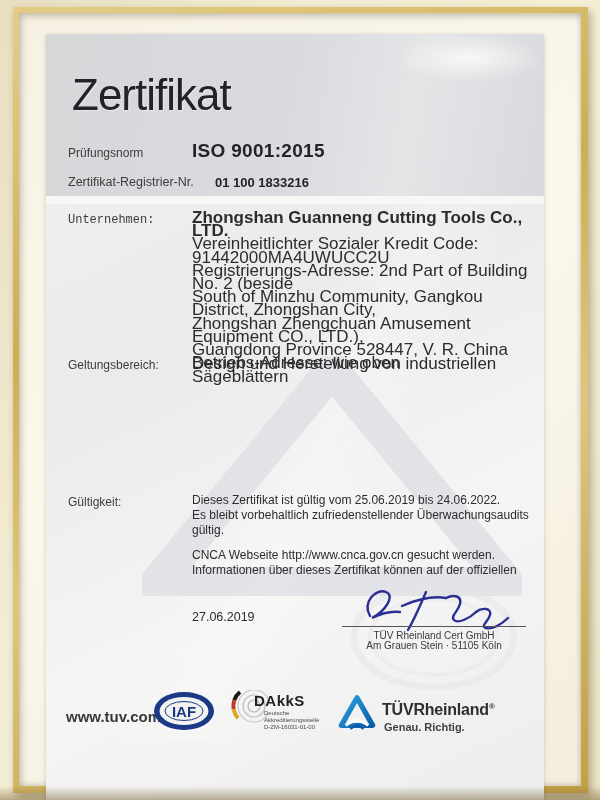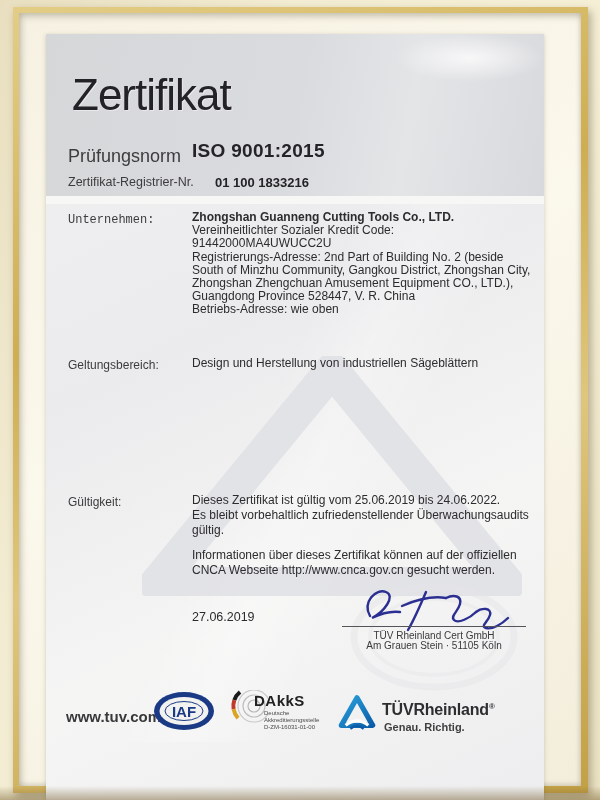--- a/index.html
+++ b/index.html
@@ -44,27 +44,27 @@
   .gap-strip{ left:0; top:162px; width:498px; height:8px; background:#f7f7f5; }
   .body-glare{ left:0; top:170px; width:498px; height:538px;
     background:linear-gradient(115deg, rgba(255,255,255,0) 42%, rgba(255,255,255,.28) 52%, rgba(255,255,255,0) 64%); }
   .body-shade{ left:0; top:560px; width:240px; height:148px;
     background:radial-gradient(closest-side at 0% 100%, rgba(120,120,130,.14), rgba(120,120,130,0)); }
 
   .title{ left:26px; top:36px; font-size:44px; letter-spacing:-1px; color:#232327;
     text-shadow:1px 1px 0 rgba(255,255,255,.45); }
 
   .lbl{ color:#3c3c3e; }
-  .meta-lbl1{ left:22px; top:112px; font-size:18px; }
+  .meta-lbl1{ left:22px; top:112px; font-size:12px; }
   .meta-val1{ left:146px; top:106px; font-size:19px; font-weight:bold; letter-spacing:.3px; color:#242426; }
   .meta-lbl2{ left:22px; top:141px; font-size:12.5px; }
   .meta-val2{ left:146px; top:141px; font-size:13px; font-weight:bold; color:#242426;margin-left:23px; }
 
   .field-label{ font-size:12px; }
-  .val{ font-size:12px; line-height:13.2px; color:#2c2c2e; width:340px; }
+  .val{ font-size:17px; line-height:13.2px; color:#2c2c2e; width:340px; }
   .bold{ font-weight:bold; }
 
   .company-lbl{ left:22px; top:179px;font-family:Liberation Mono, monospace; }
   .company-val{ left:146px; top:177px; }
   .scope-lbl{ left:22px; top:324px; }
   .scope-val{ left:146px; top:323px; }
   .audit-val{ left:146px; top:394px; line-height:15px; font-size:12px; }
   .valid-lbl{ left:22px; top:461px; }
   .valid-val{ left:146px; top:459px; line-height:15px; font-size:12px; }
   .info-val{ left:146px; top:514px; line-height:15px; font-size:12px; }
@@ -137,22 +137,22 @@
 
 
     <div class="abs lbl field-label valid-lbl">Gültigkeit:</div>
     <div class="abs val valid-val">
       <div>Dieses Zertifikat ist gültig vom 25.06.2019 bis 24.06.2022.</div>
       <div>Es bleibt vorbehaltlich zufriedenstellender Überwachungsaudits</div>
       <div>gültig.</div>
     </div>
 
     <div class="abs val info-val">
+      <div>CNCA Webseite http://www.cnca.gov.cn gesucht werden.</div>
       <div>Informationen über dieses Zertifikat können auf der offiziellen</div>
-      <div>CNCA Webseite http://www.cnca.gov.cn gesucht werden.</div>
     </div>
 
     <div class="abs issue-date">27.06.2019</div>
 
     <svg class="abs sign-area" width="184" height="60" viewBox="0 0 184 60">
       <g fill="none" stroke="#2b2f92" stroke-width="2.4" stroke-linecap="round">
         <path d="M28 34 C20 20 34 6 44 10 C54 14 42 30 30 36 C40 31 50 29 58 30"></path>
         <path d="M84 10 C78 24 72 38 66 48 M60 24 C76 17 92 14 104 16"></path>
         <path d="M104 16 C112 12 120 14 118 22 C116 30 108 34 112 38 C116 42 128 36 134 30"></path>
         <path d="M134 30 C140 25 150 26 148 33 C146 40 138 44 144 46 C150 48 160 42 166 36"></path>

